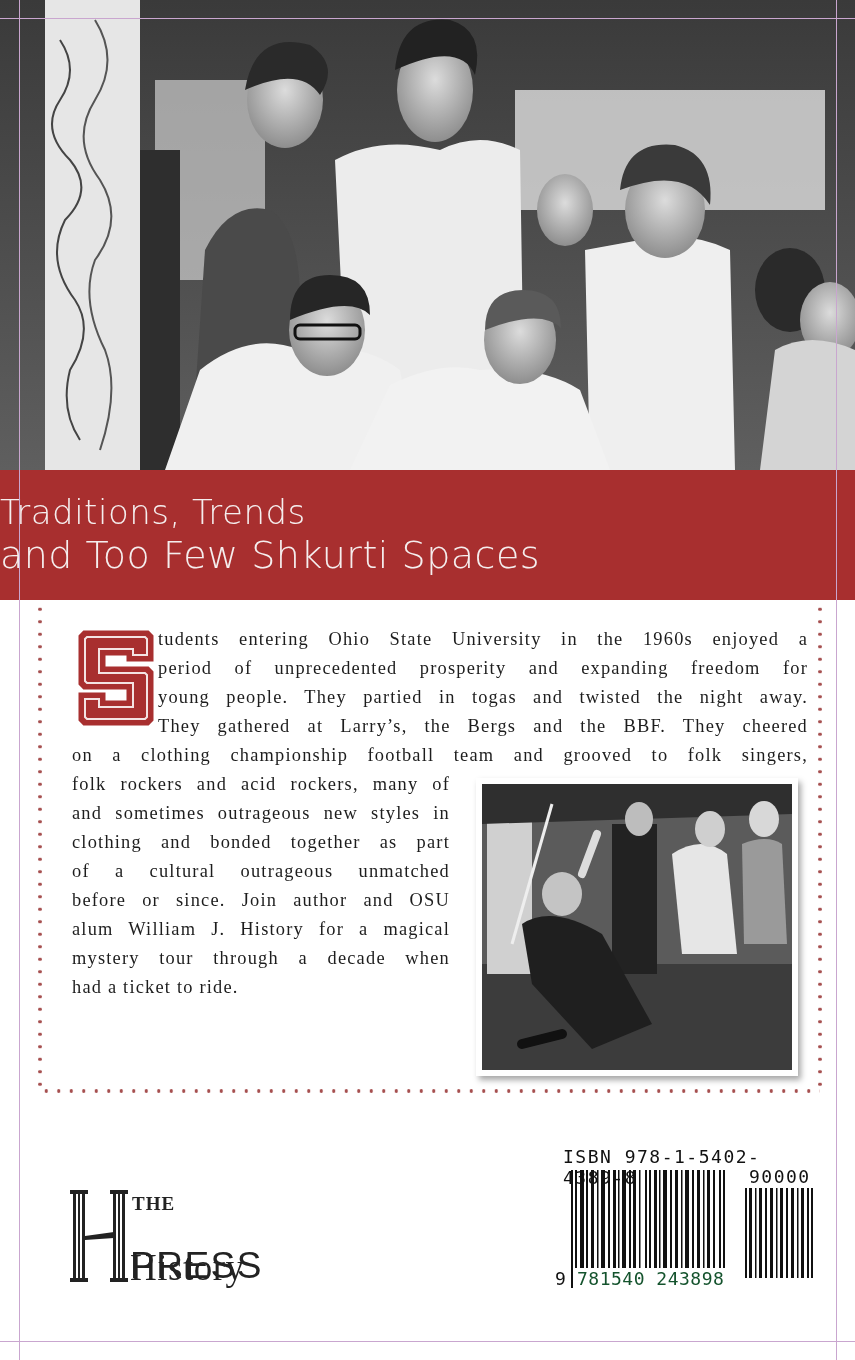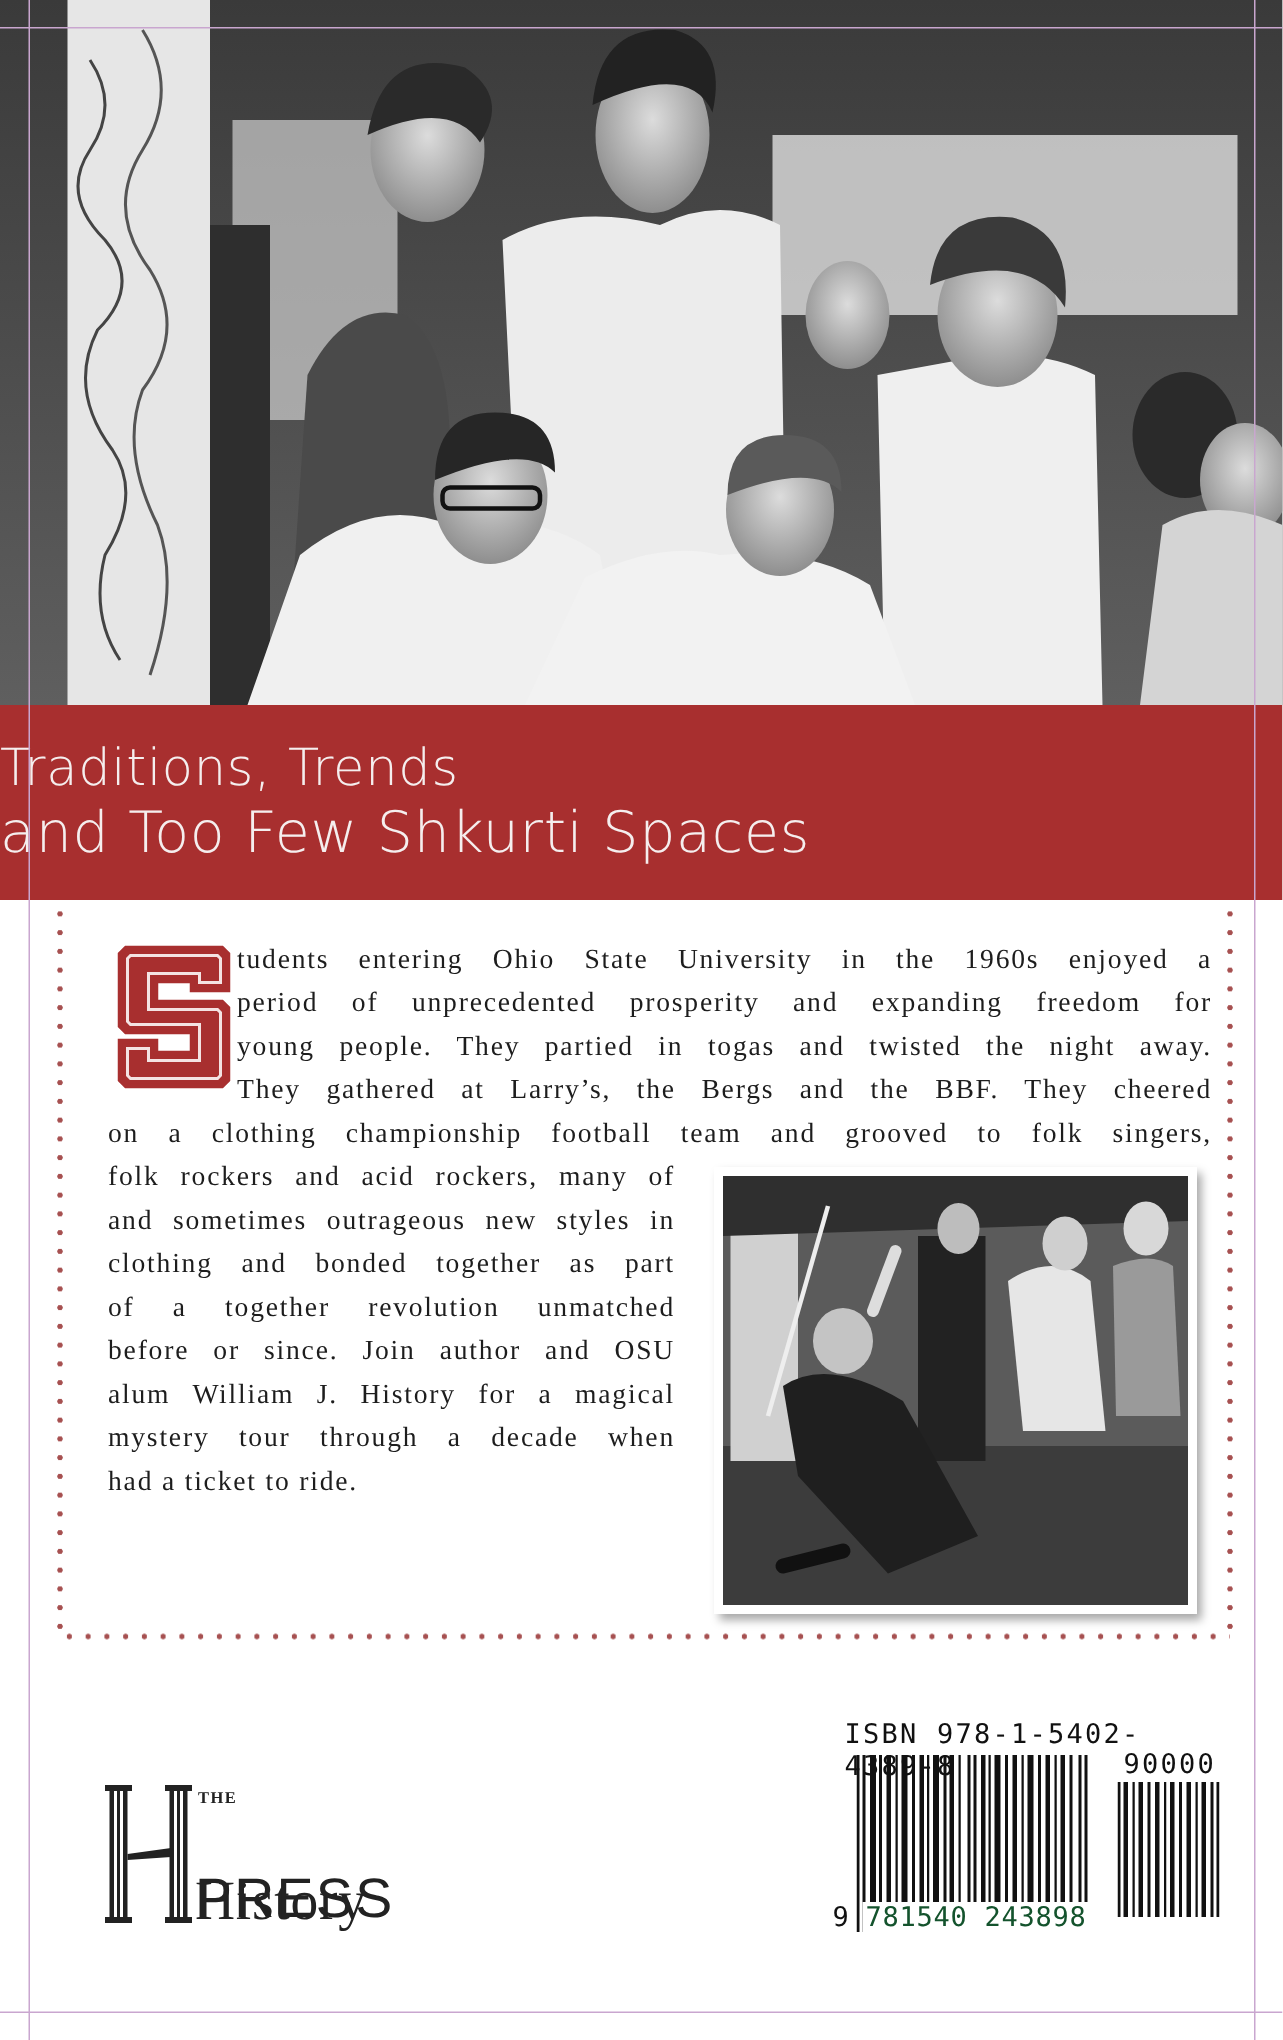--- a/index.html
+++ b/index.html
@@ -32,21 +32,21 @@
   .body-text { position: absolute; font-family: "Liberation Serif", serif; font-size: 18.4px; color: #1d1d1d;
     letter-spacing: 1.2px; line-height: 29px; }
   .body-text .ln { display: block; text-align: justify; text-align-last: justify; white-space: nowrap; }
   .body-text .ln.last { text-align-last: left; }
 
   .inset-photo { position: absolute; left: 476px; top: 778px; width: 322px; height: 298px;
     background: #fff; padding: 6px; box-shadow: 3px 4px 6px rgba(0,0,0,0.35); }
   .inset-photo .img { width: 100%; height: 100%; overflow: hidden; background: #6f6f6f; position: relative; }
 
   .logo { position: absolute; left: 70px; top: 1190px; width: 230px; height: 95px; }
-  .logo-the { position: absolute; left: 62px; top: 3px; font-family: "Liberation Serif", serif; font-size: 11px; font-weight: bold; color: #222; letter-spacing: 1px; }
+  .logo-the { position: absolute; left: 62px; top: 3px; font-family: "Liberation Serif", serif; font-size: 19px; font-weight: bold; color: #222; letter-spacing: 1px; }
   .logo-history { position: absolute; left: 60px; top: 16px; font-family: "Liberation Serif", serif; font-size: 37px; color: #222; letter-spacing: 0.5px; margin-top: 40px; }
   .logo-press { position: absolute; left: 60px; top: 55px; font-family: Liberation Sans, sans-serif; font-size: 37px; color: #222; letter-spacing: 1.5px; }
 
   .barcode-block { position: absolute; left: 553px; top: 1143px; width: 260px; height: 155px; background: #fff; }
   .isbn-text { position: absolute; left: 10px; top: 3px; font-family: "DejaVu Sans Mono", monospace; font-size: 18px; color: #111; letter-spacing: 1.5px; }
   .addon-text { position: absolute; left: 196px; top: 23px; font-family: "DejaVu Sans Mono", monospace; font-size: 18px; color: #111; letter-spacing: 1.5px; }
   .ean-first { position: absolute; left: 2px; top: 125px; font-family: "DejaVu Sans Mono", monospace; font-size: 18px; color: #111; }
   .ean-rest { position: absolute; left: 22px; top: 125px; font-family: "DejaVu Sans Mono", monospace; font-size: 18px; color: #14532d; letter-spacing: 0.5px; background: #fff; padding: 0 2px; }
   .bars { position: absolute; }
 </style>
@@ -122,21 +122,21 @@
     <span class="ln">young people. They partied in togas and twisted the night away.</span>
     <span class="ln">They gathered at Larry’s, the Bergs and the BBF. They cheered</span>
   </div>
   <div class="body-text" style="left:32px; top:138px; width:736px;">
     <span class="ln">on a clothing championship football team and grooved to folk singers,</span>
   </div>
   <div class="body-text" style="left:32px; top:167px; width:378px;">
     <span class="ln">folk rockers and acid rockers, many of</span>
     <span class="ln">and sometimes outrageous new styles in</span>
     <span class="ln">clothing and bonded together as part</span>
-    <span class="ln">of a together revolution unmatched</span>
+    <span class="ln">of a cultural outrageous unmatched</span>
     <span class="ln">before or since. Join author and OSU</span>
     <span class="ln">alum William J. History for a magical</span>
     <span class="ln">mystery tour through a decade when</span>
     <span class="ln last">had a ticket to ride.</span>
   </div>
 </div>
 
 <div class="inset-photo" title="Black-and-white photo of a young man kneeling on a dance floor while women dance the twist">
   <div class="img">
     <svg width="310" height="286" viewBox="0 0 310 286">

